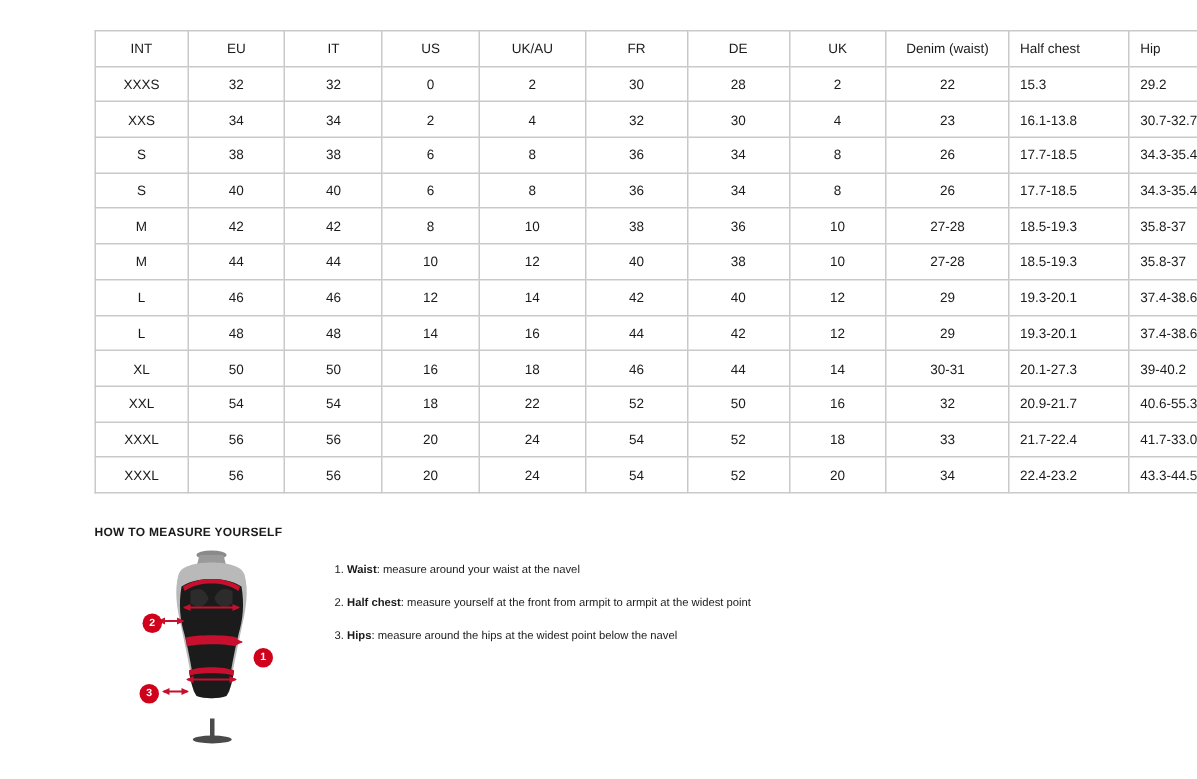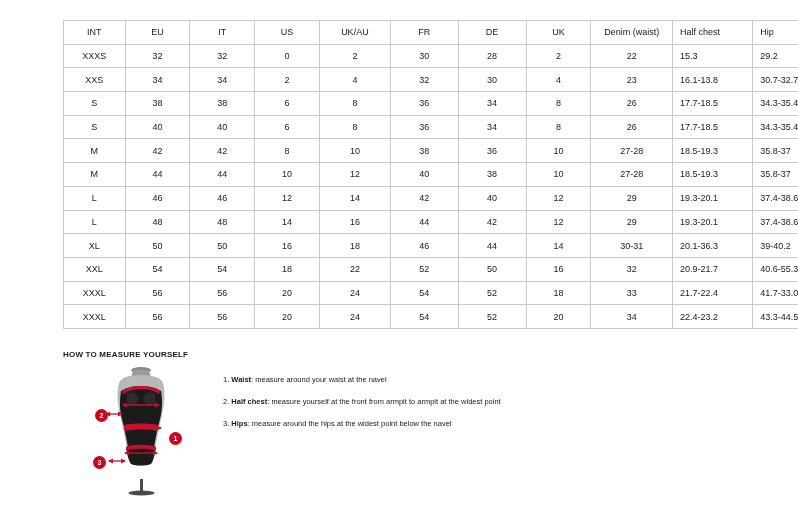--- a/index.html
+++ b/index.html
@@ -264,21 +264,21 @@
       <tr>
         <td>XL</td>
         <td>50</td>
         <td>50</td>
         <td>16</td>
         <td>18</td>
         <td>46</td>
         <td>44</td>
         <td>14</td>
         <td>30-31</td>
-        <td class="left-col">20.1-36.3</td>
+        <td class="left-col">20.1-27.3</td>
         <td class="left-col">39-40.2</td>
       </tr>
       <tr>
         <td>XXL</td>
         <td>54</td>
         <td>54</td>
         <td>18</td>
         <td>22</td>
         <td>52</td>
         <td>50</td>

